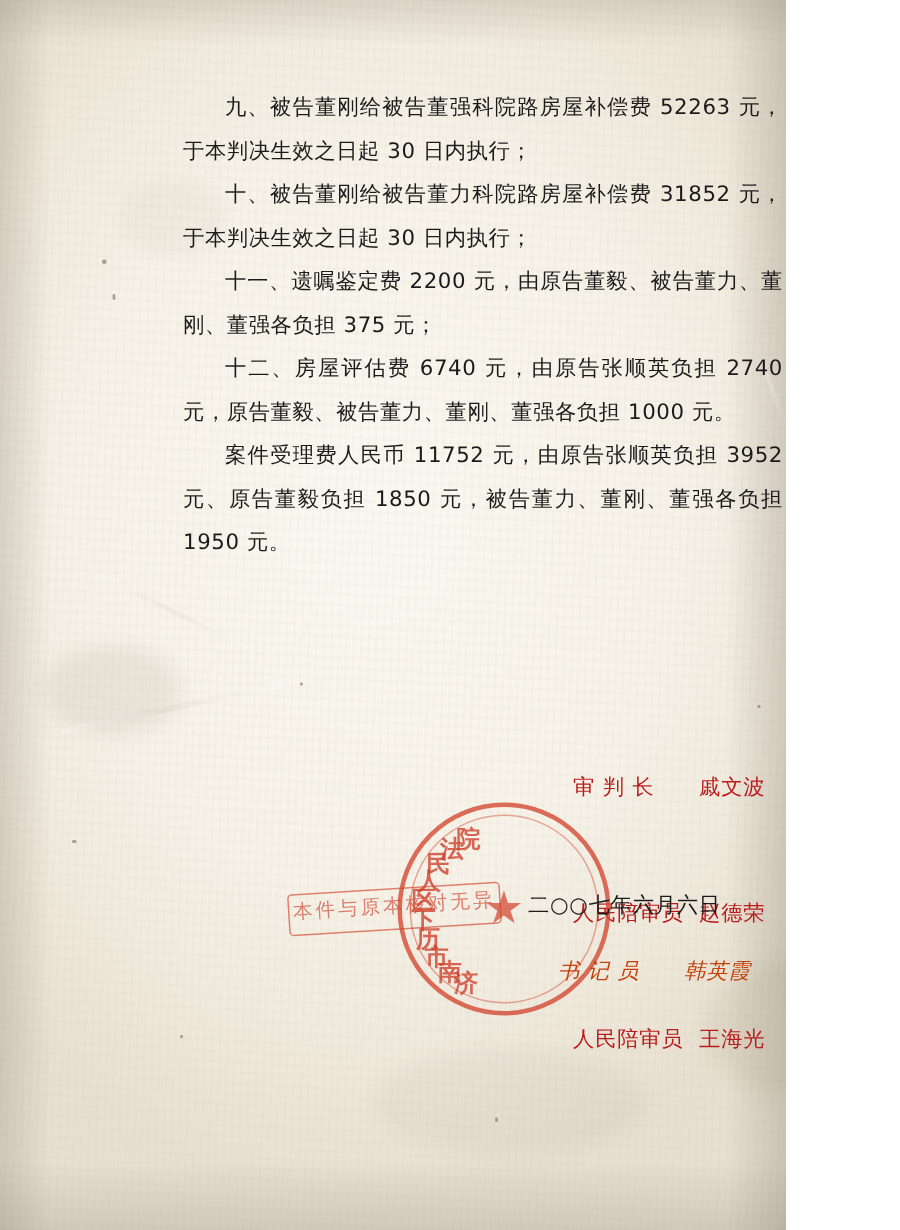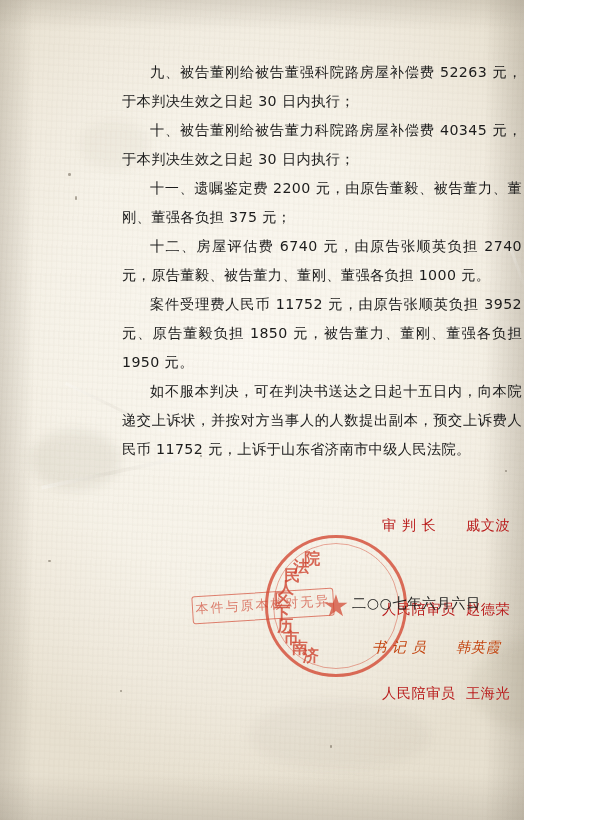--- a/index.html
+++ b/index.html
@@ -242,25 +242,24 @@
     <div class="speck" style="left:570px;top:142px;width:2px;height:2px;"></div>
     <div class="speck" style="left:48px;top:560px;width:3px;height:2px;"></div>
     <div class="speck" style="left:120px;top:690px;width:2px;height:2px;"></div>
     <div class="speck" style="left:330px;top:745px;width:2px;height:3px;"></div>
     <div class="speck" style="left:505px;top:470px;width:2px;height:2px;"></div>
     <div class="speck" style="left:200px;top:455px;width:2px;height:2px;"></div>
   </div>
 
   <div id="body-text">
     <p class="indent">九、被告董刚给被告董强科院路房屋补偿费 52263 元，于本判决生效之日起 30 日内执行；</p>
-    <p class="indent">十、被告董刚给被告董力科院路房屋补偿费 40345 元，于本判决生效之日起 30 日内执行；</p>
+    <p class="indent">十、被告董刚给被告董力科院路房屋补偿费 31852 元，于本判决生效之日起 30 日内执行；</p>
     <p class="indent">十一、遗嘱鉴定费 2200 元，由原告董毅、被告董力、董刚、董强各负担 375 元；</p>
     <p class="indent">十二、房屋评估费 6740 元，由原告张顺英负担 2740 元，原告董毅、被告董力、董刚、董强各负担 1000 元。</p>
     <p class="indent">案件受理费人民币 11752 元，由原告张顺英负担 3952 元、原告董毅负担 1850 元，被告董力、董刚、董强各负担 1950 元。</p>
-    <p class="indent">如不服本判决，可在判决书送达之日起十五日内，向本院递交上诉状，并按对方当事人的人数提出副本，预交上诉费人民币 11752 元，上诉于山东省济南市中级人民法院。</p>
   </div>
 
   <div id="signature">
     <span class="sig-row">
       <span class="sig-role">审 判 长</span><span class="sig-name">戚文波</span>
     </span>
     <span class="sig-row">
       <span class="sig-role">人民陪审员</span><span class="sig-name">赵德荣</span>
     </span>
     <span class="sig-row">

